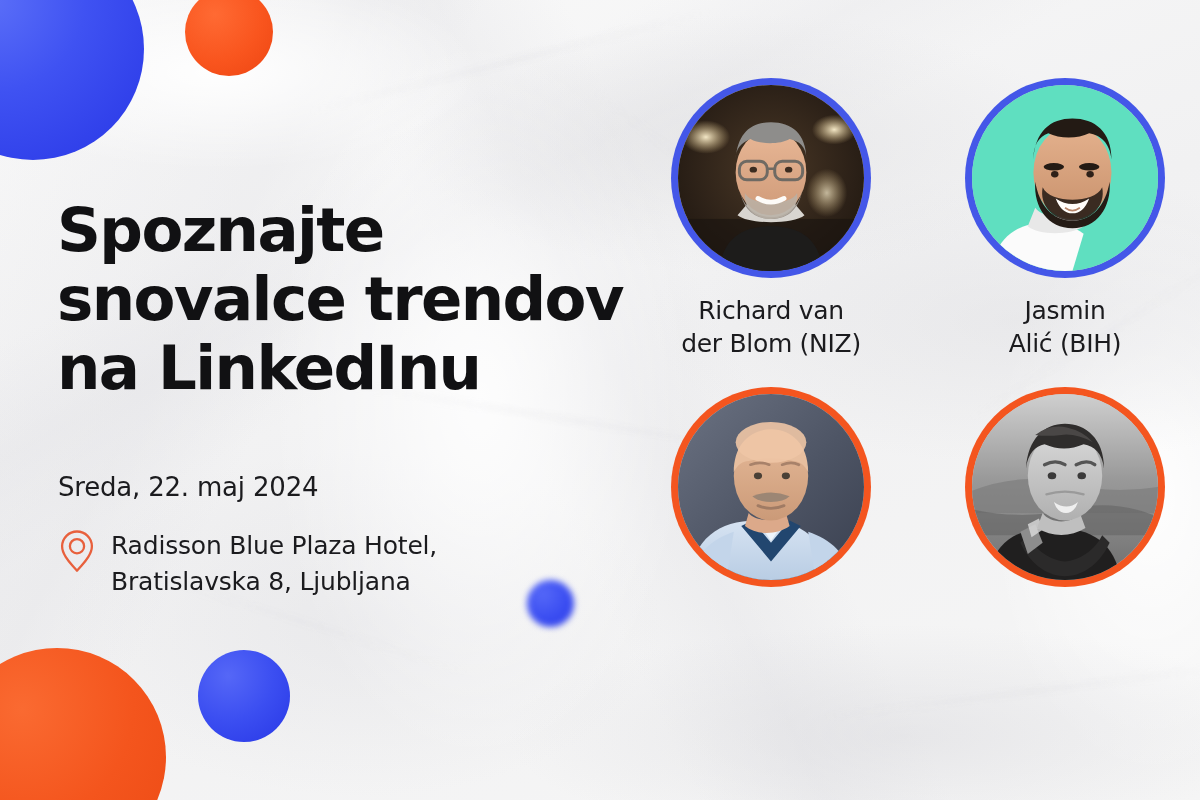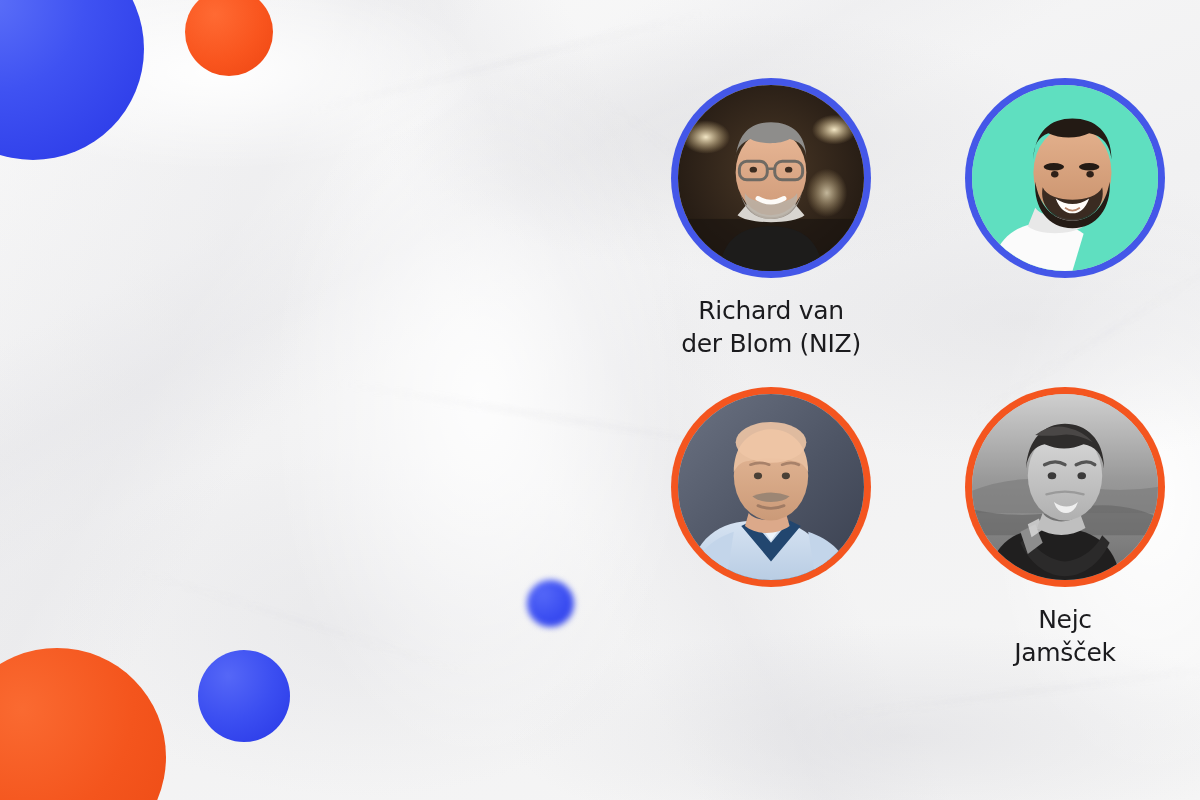--- a/index.html
+++ b/index.html
@@ -193,20 +193,38 @@
   <div class="crease c4"></div>
   <div class="crease c5"></div>
   <div class="crease c6"></div>
 
   <div class="blob blob-blue-topleft"></div>
   <div class="blob blob-orange-top"></div>
   <div class="blob blob-orange-bottomleft"></div>
   <div class="blob blob-blue-bottomleft"></div>
   <div class="blob blob-blue-small-center"></div>
 
+  <div class="left-col">
+    <h1 class="headline">Spoznajte
+snovalce trendov
+na LinkedInu</h1>
+
+    <p class="event-date">Sreda, 22. maj 2024</p>
+
+    <div class="venue-row">
+      <span class="pin-icon">
+        <svg viewBox="0 0 40 52" fill="none" xmlns="http://www.w3.org/2000/svg">
+          <path d="M20 3.5c-8.2 0-14.9 6.6-14.9 14.8 0 3.6 1.5 7.2 3.6 10.6 2.1 3.4 4.8 6.6 7.1 9.2 1.6 1.8 3 3.3 4.2 4.6 1.2-1.3 2.6-2.8 4.2-4.6 2.3-2.6 5-5.8 7.1-9.2 2.1-3.4 3.6-7 3.6-10.6C34.9 10.1 28.2 3.5 20 3.5z" stroke="#e8603c" stroke-width="2.3" stroke-linejoin="round"></path>
+          <circle cx="20" cy="18.2" r="7.1" stroke="#e8603c" stroke-width="2.3"></circle>
+        </svg>
+      </span>
+      <p class="venue-text">Radisson Blue Plaza Hotel,
+Bratislavska 8, Ljubljana</p>
+    </div>
+  </div>
 
   <div class="speakers">
 
     <div class="speaker">
       <div class="avatar-ring ring-blue">
         <div class="avatar-photo">
           <svg viewBox="0 0 100 100" preserveAspectRatio="xMidYMid slice">
             <defs>
               <radialGradient id="p1bg" cx="50%" cy="45%" r="75%">
                 <stop offset="0%" stop-color="#4a3826"></stop>
@@ -265,20 +283,22 @@
             <path d="M38 55c4 9 28 9 32 0 2 10-6 18-16 18s-18-8-16-18z" fill="#2a1f18" opacity="0.9"></path>
             <ellipse cx="44" cy="44" rx="5.5" ry="2" fill="#241b14"></ellipse>
             <ellipse cx="63" cy="44" rx="5.5" ry="2" fill="#241b14"></ellipse>
             <ellipse cx="44.5" cy="48" rx="2" ry="1.7" fill="#2e2018"></ellipse>
             <ellipse cx="63.5" cy="48" rx="2" ry="1.7" fill="#2e2018"></ellipse>
             <path d="M45 61q9 6 18 0q-3 8-9 8t-9-8z" fill="#fffdfa"></path>
             <path d="M50 66q4 3 8 0" stroke="#b8856a" stroke-width="0.9" fill="none"></path>
           </svg>
         </div>
       </div>
+      <p class="speaker-name">Jasmin
+Alić (BIH)</p>
     </div>
 
     <div class="speaker">
       <div class="avatar-ring ring-orange">
         <div class="avatar-photo">
           <svg viewBox="0 0 100 100" preserveAspectRatio="xMidYMid slice">
             <defs>
               <linearGradient id="p3bg" x1="0" y1="0" x2="1" y2="1">
                 <stop offset="0%" stop-color="#6b7282"></stop>
                 <stop offset="55%" stop-color="#4e5565"></stop>
@@ -342,18 +362,16 @@
             <path d="M34 22q8-6 17-4t14 8q-9-5-17-4t-14 0z" fill="#4a4746"></path>
             <path d="M39 38q6-3 11 0" stroke="#555" stroke-width="1.8" fill="none" stroke-linecap="round"></path>
             <path d="M56 38q6-3 10 0" stroke="#555" stroke-width="1.8" fill="none" stroke-linecap="round"></path>
             <ellipse cx="43" cy="44" rx="2.3" ry="1.9" fill="#3b3a3a"></ellipse>
             <ellipse cx="59" cy="44" rx="2.3" ry="1.9" fill="#3b3a3a"></ellipse>
             <path d="M44 58q7 5 13 0q-2 6-6.5 6T44 58z" fill="#efefef"></path>
             <path d="M40 54q10-3 20 0" stroke="#9a9a9a" stroke-width="1.2" fill="none" stroke-linecap="round"></path>
           </svg>
         </div>
       </div>
-      <p class="speaker-name">Nejc
-Jamšček</p>
     </div>
 
   </div>
 </div>
 
 </body></html>

